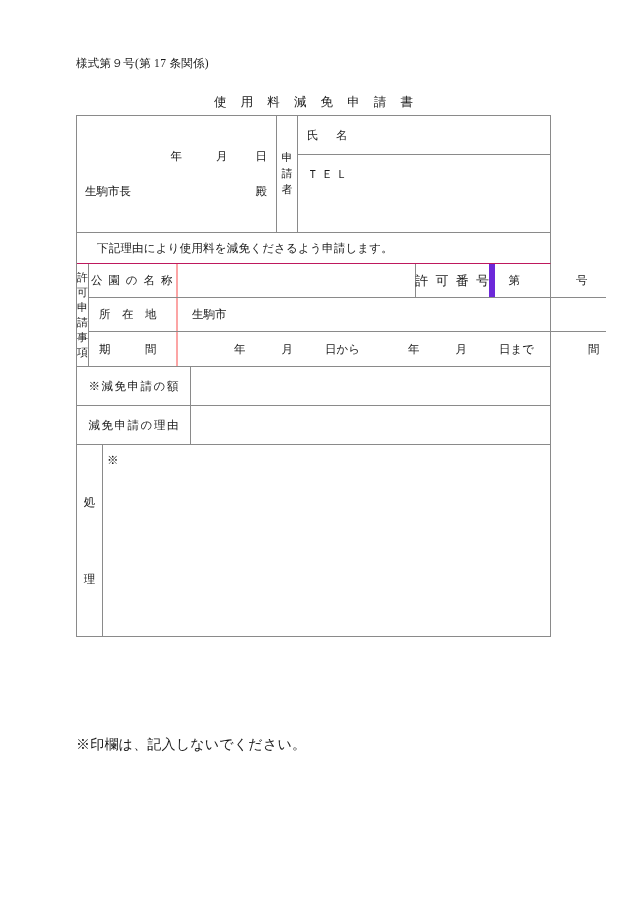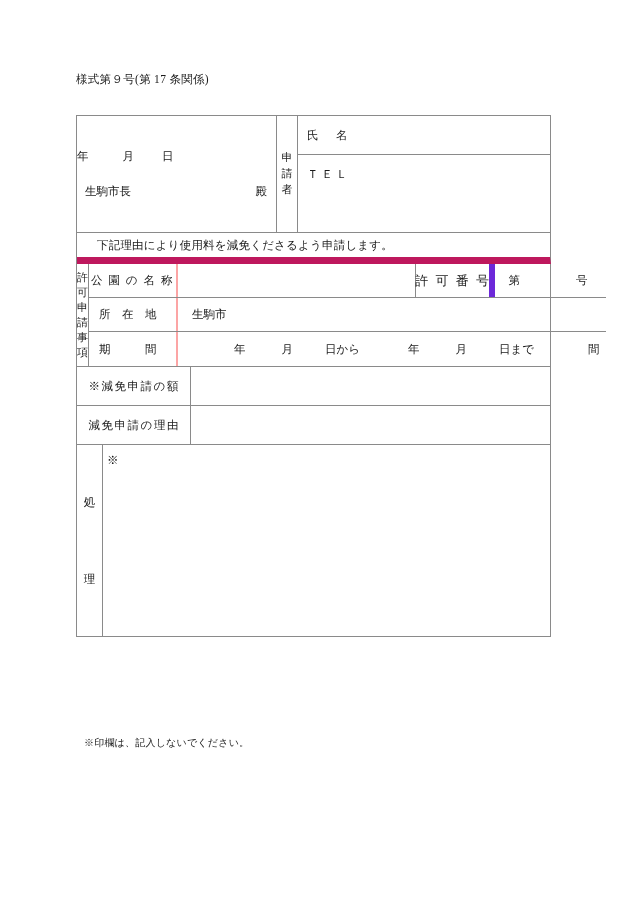--- a/index.html
+++ b/index.html
@@ -20,21 +20,21 @@
   .page {
     position: absolute;
     inset: 0;
     background: #ffffff;
   }
 
   
   .form-no {
     position: absolute;
     left: 76px;
-    top: 72px;
+    top: 56px;
     font-size: 11.5px;
     letter-spacing: 0.3px;
     white-space: nowrap;
   }
   .doc-title {
     position: absolute;
     left: 76px;
     top: 94px;
     width: 475px;
     text-align: center;
@@ -58,20 +58,21 @@
     width: 200px;
     box-sizing: border-box;
     position: relative;
     border-right: 1px solid #8a8a8a;
   }
   .date-line {
     position: absolute;
     top: 33px;
     left: 0;
     width: 190px;
+    text-align: right;
     font-size: 11.5px;
     white-space: nowrap;
   }
   .date-line span { display: inline-block; }
   .date-line .gap-a { width: 34px; }
   .date-line .gap-b { width: 28px; }
   .mayor-line {
     position: absolute;
     top: 68px;
     left: 0;
@@ -114,21 +115,21 @@
   .b1-wrap {
     display: flex;
     height: 117px;
     border-bottom: 1px solid #8a8a8a;
     box-sizing: border-box;
   }
 
   
   .statement {
     height: 31px;
-    border-bottom: 7px solid #be185d;
+    border-bottom: 1px solid #be185d;
     border-right: 1px solid #8a8a8a;
     box-sizing: border-box;
     display: flex;
     align-items: center;
     padding-left: 20px;
     font-size: 11.5px;
     letter-spacing: 0.2px;
   }
 
   
@@ -262,33 +263,34 @@
   .b5-body {
     flex: 1;
     box-sizing: border-box;
     padding: 8px 0 0 4px;
     font-size: 11.5px;
   }
 
   
   .footnote {
     position: absolute;
-    left: 84px;
+    left: 76px;
     top: 736px;
-    font-size: 10px;
+    font-size: 14px;
     letter-spacing: 0.2px;
     white-space: nowrap;
   }
 </style>
 </head>
 <body>
 
 <div class="page">
 
   <div class="form-no">様式第９号(第 17 条関係)</div>
+  <div class="doc-title">使 用 料 減 免 申 請 書</div>
 
   <div class="tbl">
 
     <div class="b1-wrap">
       <div class="b1-left">
         <div class="date-line">
           <span>年</span><span class="gap-a"></span><span>月</span><span class="gap-b"></span><span>日</span>
         </div>
         <div class="mayor-line">
           <span>生駒市長</span>

